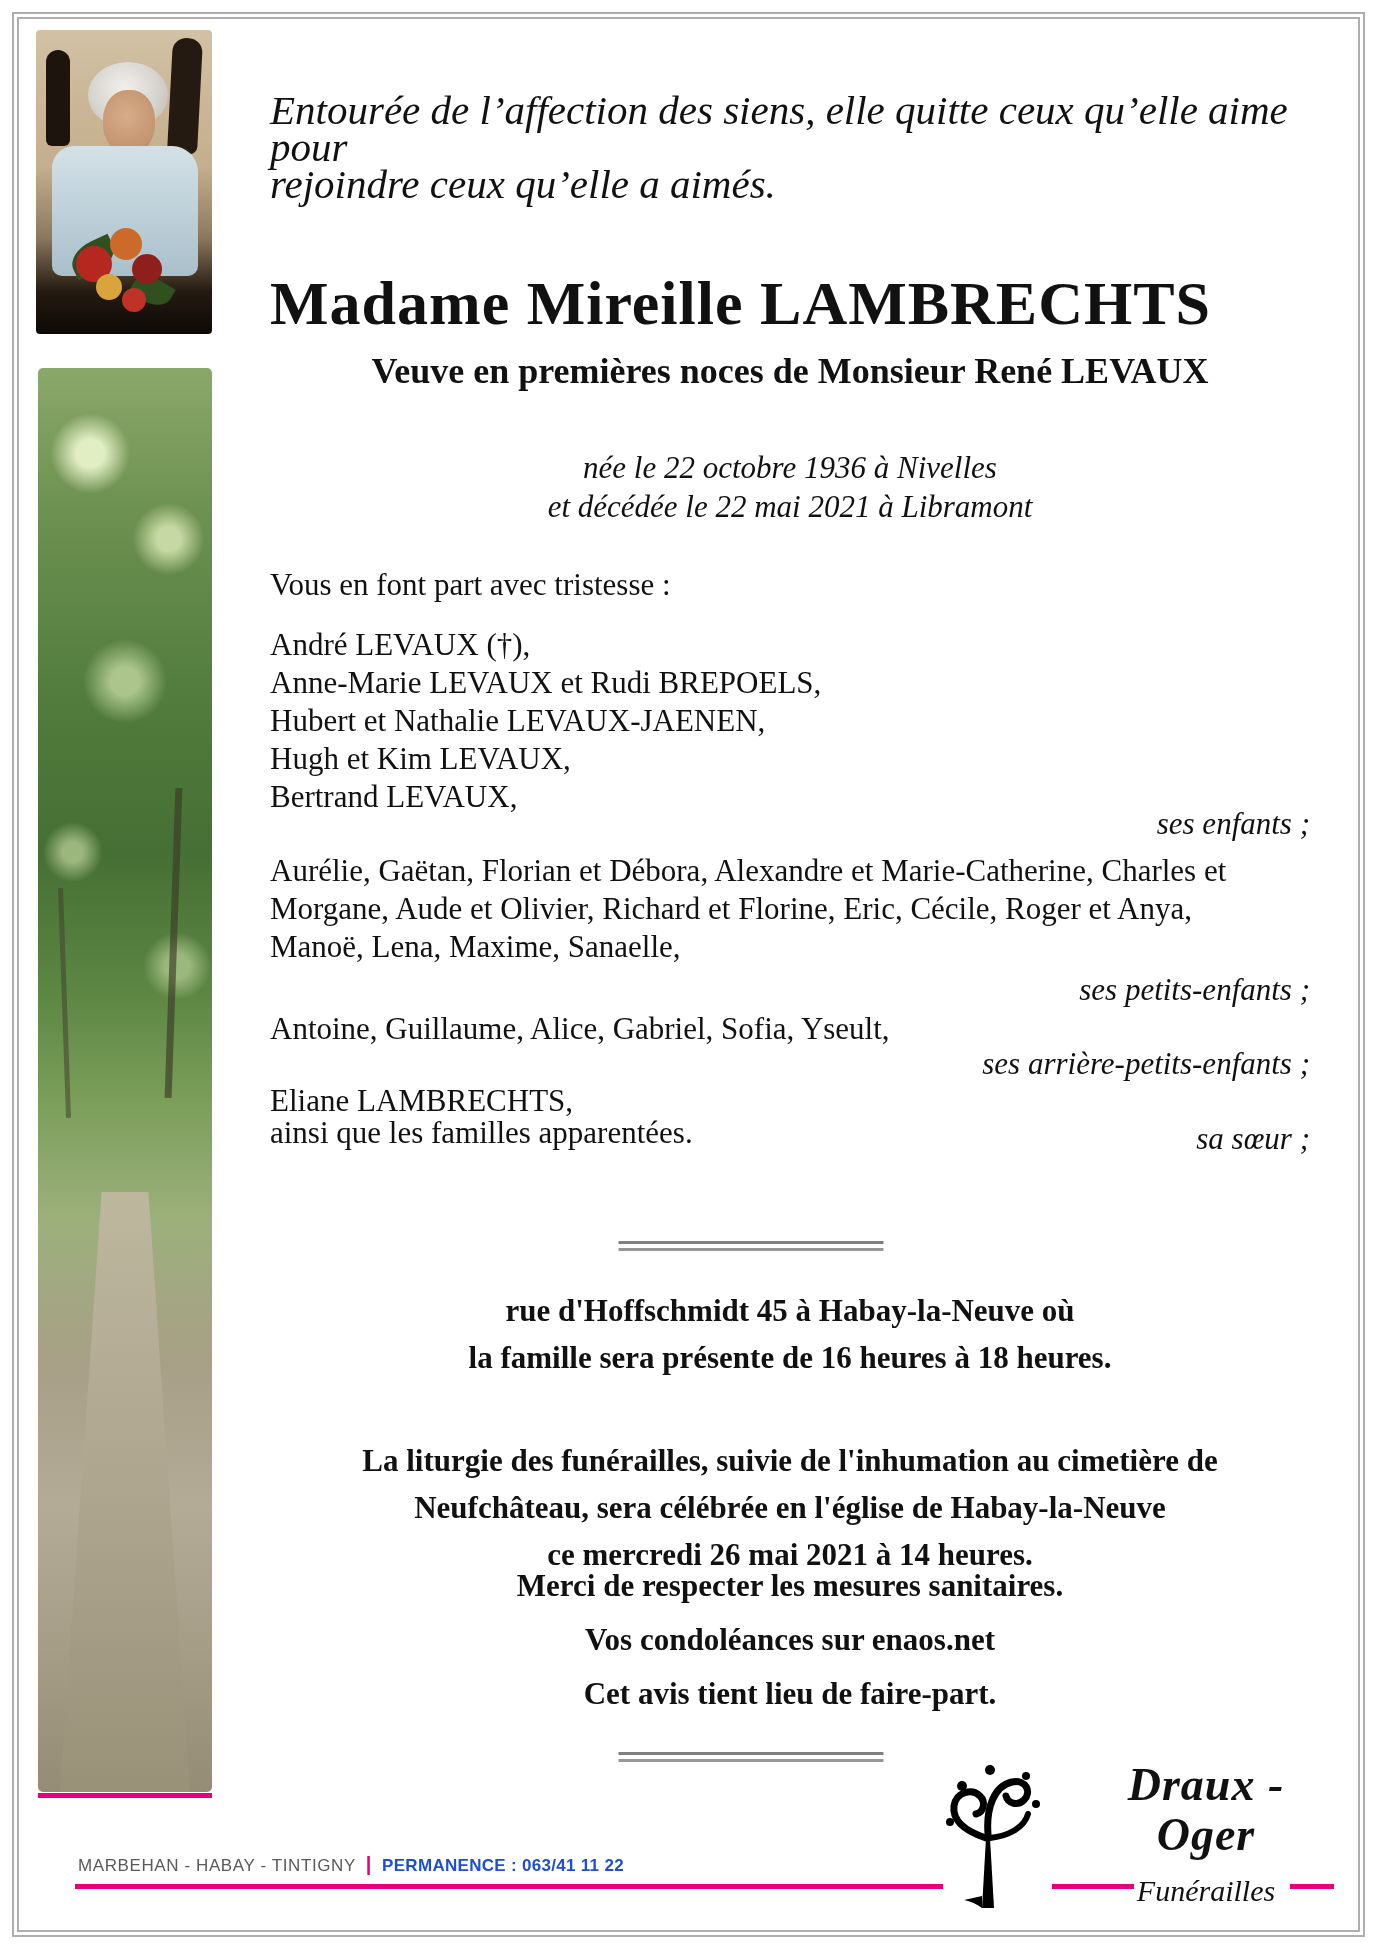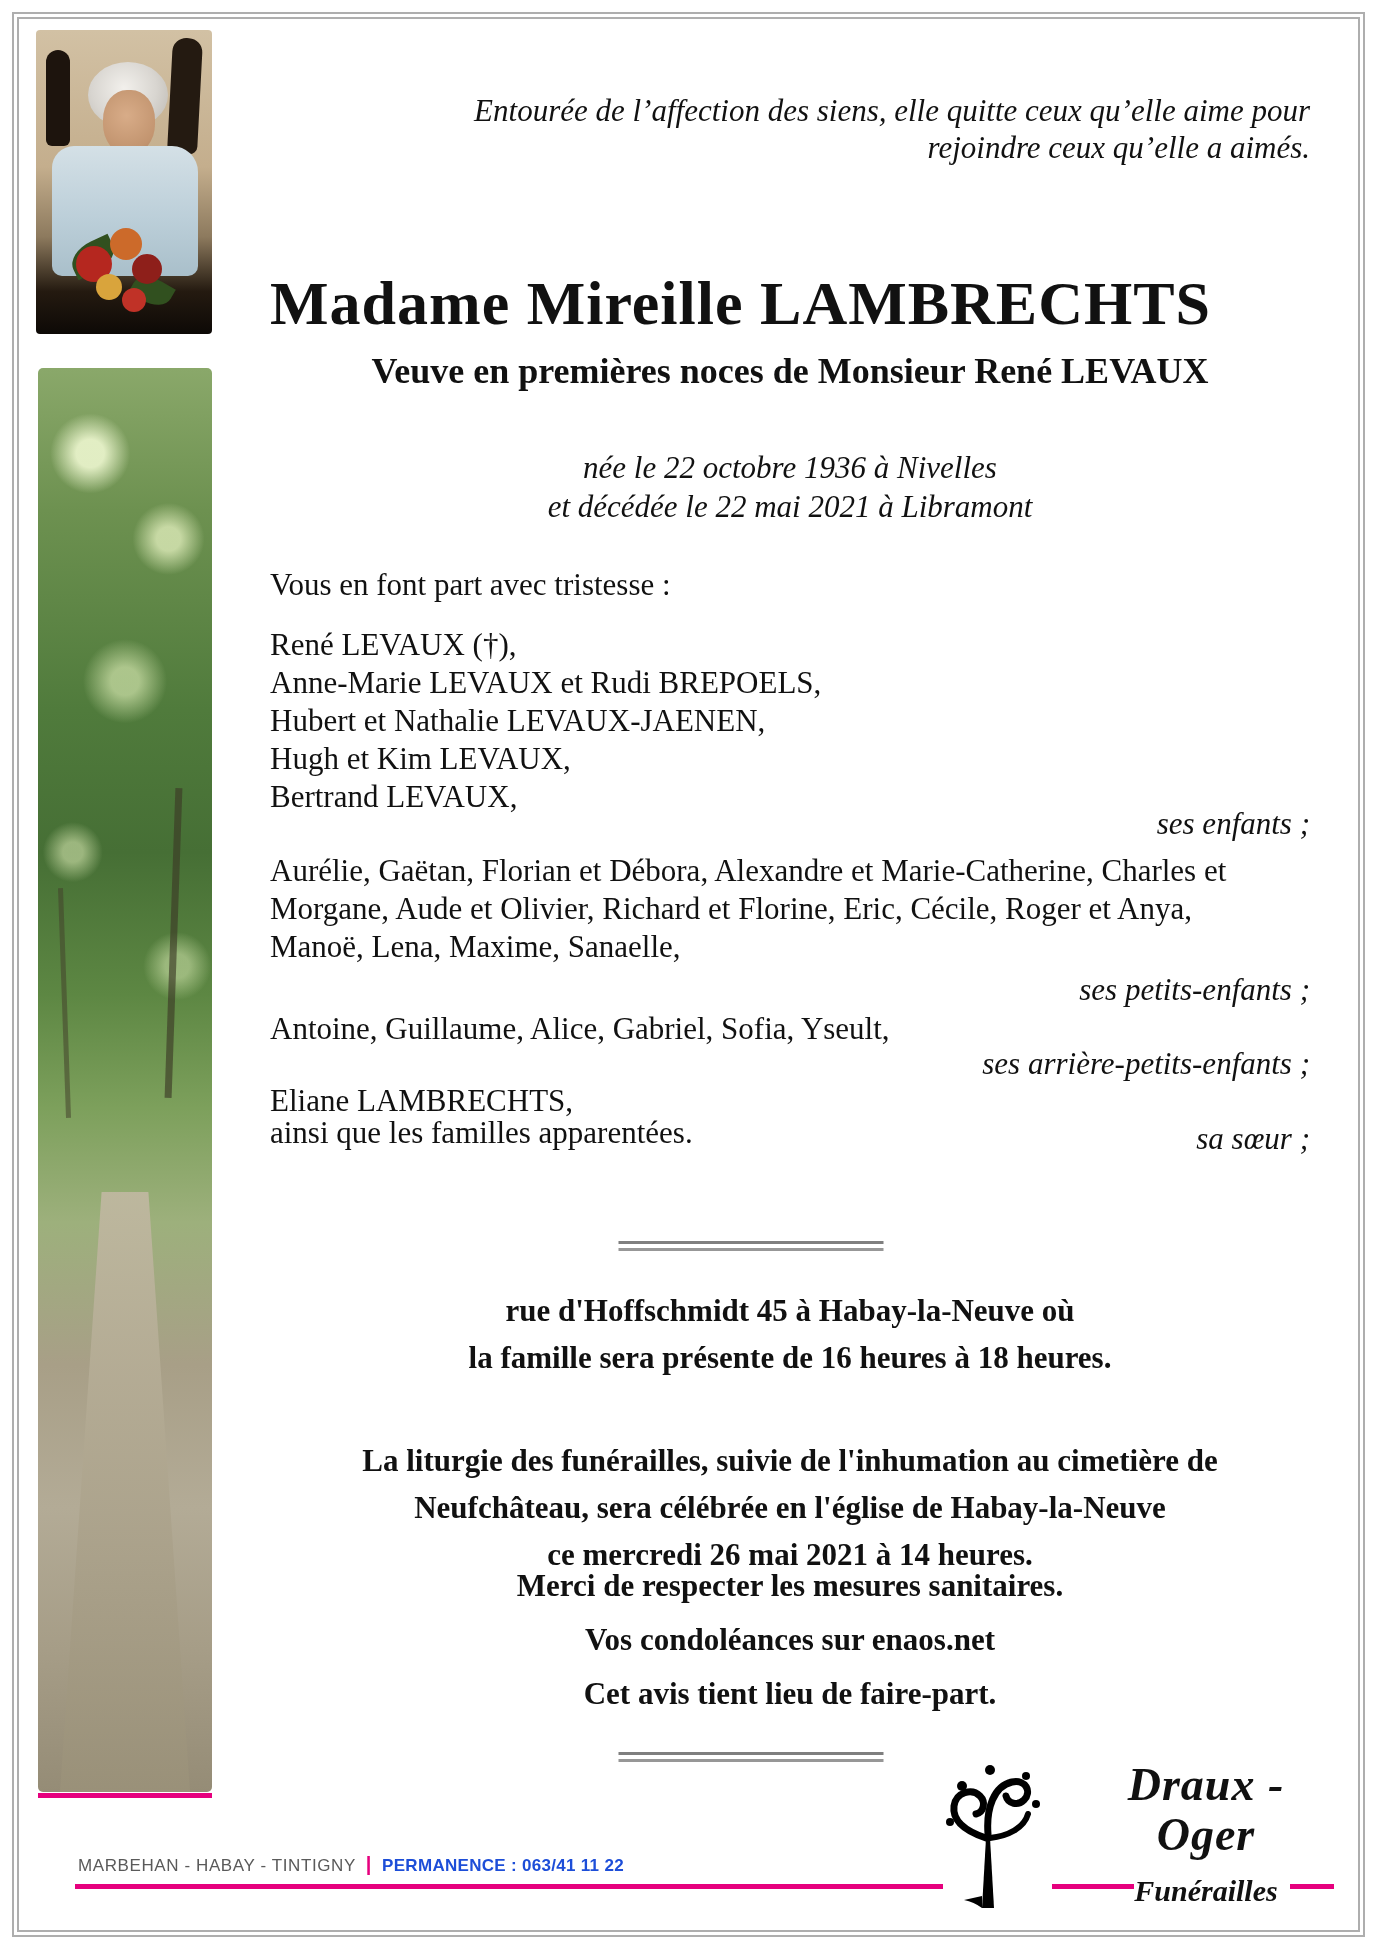--- a/index.html
+++ b/index.html
@@ -33,21 +33,21 @@
       linear-gradient(180deg,#8aa86a 0%,#6d9150 10%,#507b3c 24%,#466f35 34%,#5d8743 44%,#7da05c 52%,#9db07c 60%,#a89f87 70%,#b3ab96 80%,#a69d87 90%,#958c76 100%);}
   .trunk1{position:absolute;left:132px;top:420px;width:7px;height:310px;background:#3c3a26;opacity:.65;transform:rotate(2deg);}
   .trunk2{position:absolute;left:24px;top:520px;width:5px;height:230px;background:#44422c;opacity:.55;transform:rotate(-2deg);}
   .f-path{position:absolute;bottom:0;left:22px;width:130px;height:600px;opacity:.92;
           background:linear-gradient(180deg,#c0b8a1 0%,#aaa18a 60%,#9a9179 100%);
           clip-path:polygon(32% 0,68% 0,100% 100%,0 100%);}
   .photo-accent{position:absolute;left:38px;top:1793px;width:174px;height:5px;background:#e6007e;}
 
   
   .tb{position:absolute;left:270px;width:1040px;}
-  .quote{top:92px;text-align:right;font-style:italic;font-size:31px;line-height:37px;}
+  .quote{top:92px;text-align:left;font-style:italic;font-size:41px;line-height:37px;}
   .title{top:268px;text-align:left;font-weight:bold;font-size:62px;letter-spacing:1px;margin:0;}
   .sub{text-align:center;font-weight:bold;font-size:36px;}
   .sub1{top:350px;} .sub2{top:393px;}
   .it-c{text-align:center;font-style:italic;font-size:31px;}
   .birth{top:450px;} .death{top:489px;}
   .body-l{font-size:31px;line-height:38px;}
   .intro{top:566px;}
   .children{top:626px;}
   .rlabel{font-style:italic;font-size:31px;text-align:right;}
   .lab-enfants{top:806px;} .grand{top:852px;} .lab-petits{top:972px;}
@@ -65,21 +65,21 @@
   
   .footer-left{position:absolute;left:78px;top:1853px;font-family:"Liberation Sans",sans-serif;
                font-size:17px;letter-spacing:.6px;color:#5a5a5a;white-space:nowrap;}
   .footer-left .sep{color:#e6007e;font-size:20px;margin:0 10px;font-weight:bold;}
   .footer-left .perm{color:#1d4ed8;font-weight:bold;letter-spacing:.3px;text-align:center;}
   .pink-seg{position:absolute;top:1884px;height:5px;background:#e6007e;}
   .seg-main{left:75px;width:868px;} .seg-mid{left:1052px;width:82px;} .seg-end{left:1290px;width:44px;}
   .tree{position:absolute;left:928px;top:1742px;width:118px;height:166px;}
   .brand{position:absolute;left:1080px;top:1760px;width:252px;text-align:center;}
   .brand-name{font-size:46px;font-weight:bold;font-style:italic;line-height:50px;letter-spacing:1px;}
-  .brand-sub{font-size:30px;font-weight:bold;font-style:italic;margin-top:14px;}
+  .brand-sub{font-size:30px;font-weight:normal;font-style:italic;margin-top:14px;}
 </style>
 </head>
 <body>
 
 <div id="page">
   <div class="frame"></div>
 
   <div class="portrait">
     <div class="p-bg"></div>
     <div class="p-statue1"></div>
@@ -110,21 +110,21 @@
   </div>
 
   <h1 class="tb title">Madame Mireille LAMBRECHTS</h1>
   <div class="tb sub sub1">Veuve en premières noces de Monsieur René LEVAUX</div>
   <div class="tb it-c birth">née le 22 octobre 1936 à Nivelles</div>
   <div class="tb it-c death">et décédée le 22 mai 2021 à Libramont</div>
 
   <div class="tb body-l intro">Vous en font part avec tristesse :</div>
 
   <div class="tb body-l children">
-    <div>René LEVAUX (†),</div>
+    <div>André LEVAUX (†),</div>
     <div>Anne-Marie LEVAUX et Rudi BREPOELS,</div>
     <div>Hubert et Nathalie LEVAUX-JAENEN,</div>
     <div>Hugh et Kim LEVAUX,</div>
     <div>Bertrand LEVAUX,</div>
   </div>
   <div class="tb rlabel lab-enfants">ses enfants ;</div>
 
   <div class="tb body-l grand">
     <div>Aurélie, Gaëtan, Florian et Débora, Alexandre et Marie-Catherine, Charles et</div>
     <div>Morgane, Aude et Olivier, Richard et Florine, Eric, Cécile, Roger et Anya,</div>

